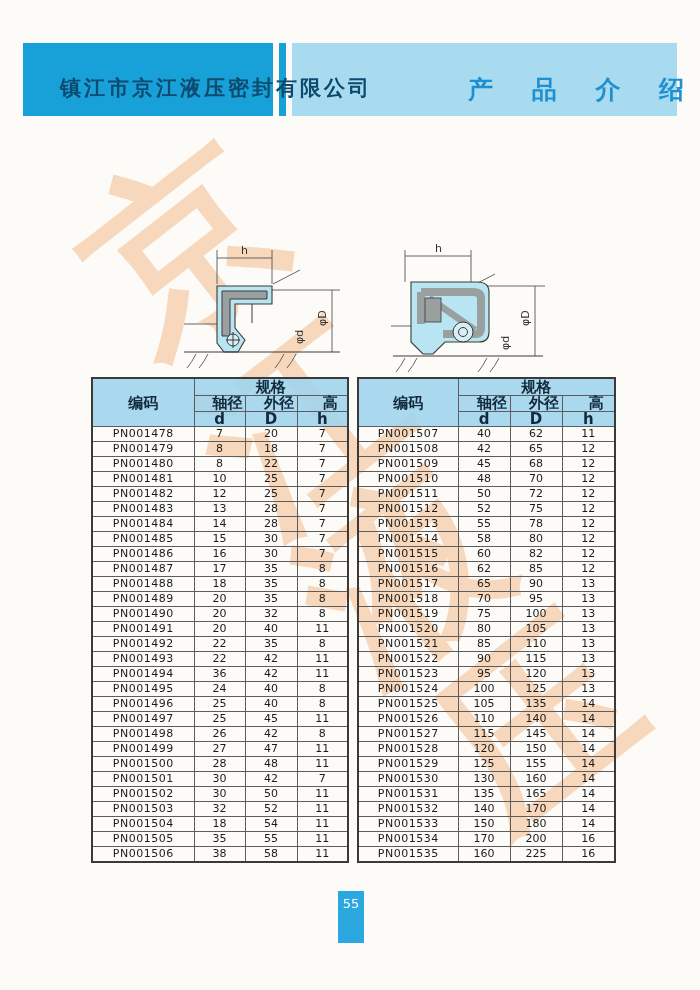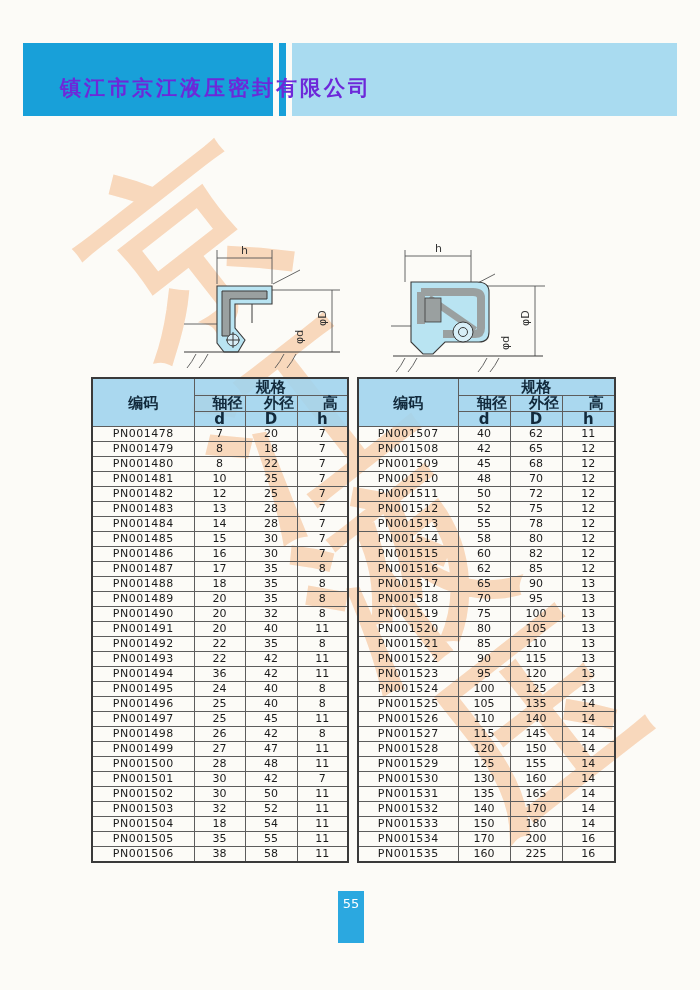--- a/index.html
+++ b/index.html
@@ -17,21 +17,21 @@
   .wm3{left:308px;top:478px;}
   .wm4{left:442px;top:628px;}
   
   .band{position:absolute;top:43px;height:73px;z-index:1;}
   .band-dark{left:23px;width:250px;background:#18a0d9;}
   .band-stripe{left:279px;width:7px;background:#18a0d9;}
   .band-light{left:292px;width:385px;background:#a9dbf0;}
   .company{
     position:absolute;z-index:2;left:60px;top:74px;
     font-family:"DejaVu Serif","Liberation Serif",serif;
-    font-weight:bold;font-size:21px;letter-spacing:3px;color:#6d28d9;white-space:nowrap;
+    font-weight:bold;font-size:21px;letter-spacing:3px;color:#0c4a6e;white-space:nowrap;
   }
   .section{
     position:absolute;z-index:2;left:468px;top:73px;
     font-family:"DejaVu Serif","Liberation Serif",serif;
     font-weight:bold;font-size:25px;letter-spacing:15px;color:#1e8fd0;white-space:nowrap;
   }
   
   .doc-title{
     position:absolute;z-index:2;left:0;top:146px;width:100%;text-align:center;
     font-size:23px;font-weight:bold;color:#14a3d8;letter-spacing:1px;word-spacing:10px;
@@ -70,20 +70,21 @@
 
   <span class="wm wm1">京</span>
   <span class="wm wm2">江</span>
   <span class="wm wm3">液</span>
   <span class="wm wm4">压</span>
 
   <div class="band band-dark"></div>
   <div class="band band-stripe"></div>
   <div class="band band-light"></div>
   <div class="company">镇江市京江液压密封有限公司</div>
+  <div class="section">产 品 介 绍</div>
 
 
   <svg class="diag diag-left" width="185" height="150" viewBox="0 0 185 150">
     <g stroke="#555" stroke-width="0.9" fill="none">
       <line x1="45" y1="22" x2="45" y2="56"></line>
       <line x1="100" y1="22" x2="100" y2="56"></line>
       <line x1="45" y1="30" x2="100" y2="30"></line>
       <line x1="101" y1="56" x2="128" y2="42"></line>
       <line x1="100" y1="62" x2="168" y2="62"></line>
       <line x1="160" y1="62" x2="160" y2="124"></line>

